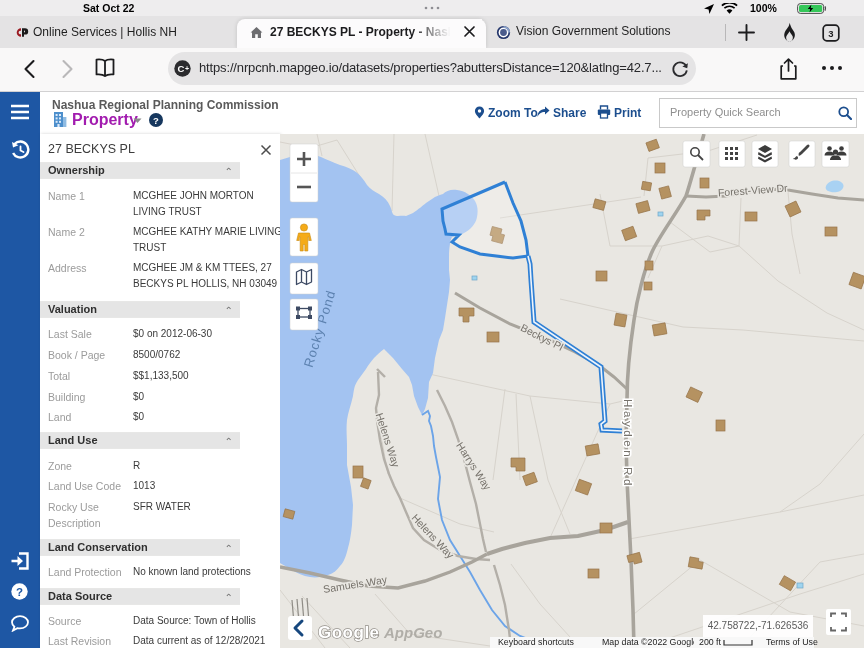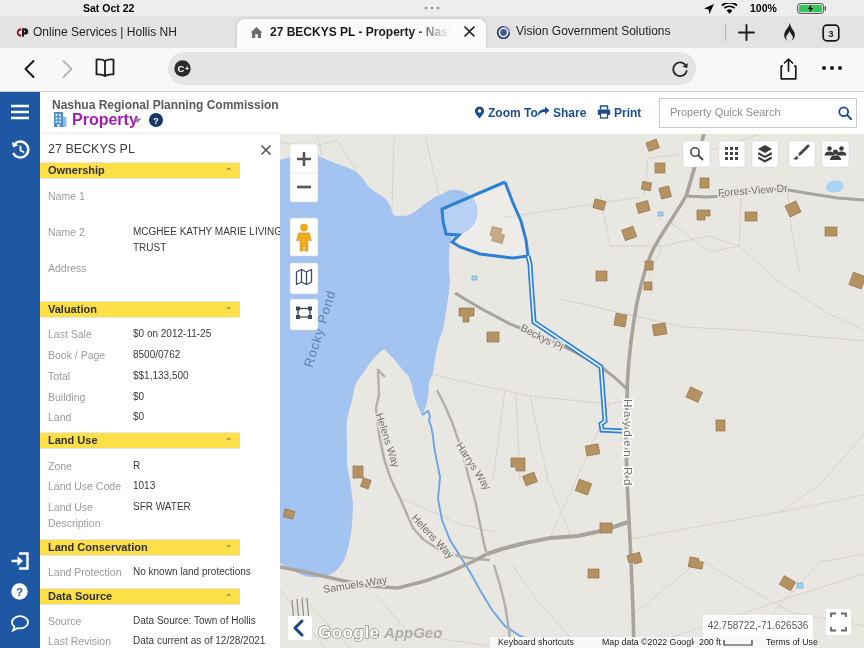--- a/index.html
+++ b/index.html
@@ -22,21 +22,21 @@
 
 #sidebar{left:0;top:92px;width:40px;height:556px;background:#1e57a4;}
 #appheader{left:40px;top:92px;width:824px;height:42px;background:#fff;}
 #brand1{left:12px;top:6px;font-size:12px;color:#5a5a5a;font-weight:bold;}
 #brand2{left:32px;top:19px;font-size:16px;font-weight:bold;color:#a21caf;}
 .hlink{font-size:12px;font-weight:bold;color:#1c4e8e;text-align:right;}
 #qsearch{left:619px;top:6px;width:196px;height:28px;border:1px solid #c9c9c9;background:#fff;}
 #qsearch span{position:absolute;left:10px;top:7px;font-size:11px;color:#8f8f8f;}
 
 #panel{left:40px;top:134px;width:240px;height:514px;background:#fff;overflow:hidden;box-shadow:1px 0 3px rgba(0,0,0,0.18);}
-.sect{position:absolute;left:0px;width:200px;height:15px;background:#fde047;border-top:1px solid #e7e7e6;border-bottom:1px solid #e7e7e6;text-align:right;}
+.sect{position:absolute;left:0px;width:200px;height:15px;background:#e5e5e5;border-top:1px solid #e7e7e6;border-bottom:1px solid #e7e7e6;text-align:right;}
 .sect b{position:absolute;left:8px;top:1px;font-size:11px;color:#2f2f2f;}
 .sect i{position:absolute;right:7px;top:3px;font-style:normal;color:#6f6f6f;font-size:10px;}
 .lbl{position:absolute;left:8px;font-size:10.5px;color:#9b9b9b;line-height:16px;}
 .val{position:absolute;left:93px;font-size:10px;color:#3a3a3a;line-height:16px;white-space:nowrap;}
 </style>
 </head>
 <body>
 
 <div id="statusbar" class="abs">
   <span class="abs time">10:41 AM</span>
@@ -110,20 +110,21 @@
     </svg>
   <svg class="abs" style="left:94px;top:10px" width="22" height="20" viewBox="0 0 22 20">
       <path d="M11 3 C9 1.4 6.5 1.2 2.5 1.6 L2.5 16.4 C6.5 16 9 16.4 11 18 C13 16.4 15.5 16 19.5 16.4 L19.5 1.6 C15.5 1.2 13 1.4 11 3 Z M11 3 L11 18" fill="none" stroke="#1c1c1e" stroke-width="1.8" stroke-linejoin="round"></path>
     </svg>
   <div id="urlpill" class="abs"></div>
   <svg class="abs" style="left:174px;top:12px" width="17" height="17" viewBox="0 0 17 17">
       <circle cx="8.5" cy="8.5" r="8.2" fill="#2b2b2e"></circle>
       <text x="7" y="12" font-size="9.5" font-weight="bold" fill="#fff" text-anchor="middle" font-family="Liberation Sans">C</text>
       <text x="13" y="10.5" font-size="7" font-weight="bold" fill="#fff" text-anchor="middle" font-family="Liberation Sans">+</text>
     </svg>
+  <span id="urltxt" class="abs">https://nrpcnh.mapgeo.io/datasets/properties?abuttersDistance=120&amp;latlng=42.7...</span>
   <svg class="abs" style="left:670px;top:11px" width="20" height="20" viewBox="0 0 20 20">
       <path d="M16.5 8 a6.8 6.8 0 1 0 0.3 3.4" fill="none" stroke="#2b2b2e" stroke-width="1.8"></path>
       <path d="M17.9 4.2 L17.2 9.3 L12.4 7.4 Z" fill="#2b2b2e"></path>
     </svg>
   <svg class="abs" style="left:780px;top:10px" width="17" height="22" viewBox="0 0 17 22">
       <path d="M3 8 L1.2 8 L1.2 20.8 L15.8 20.8 L15.8 8 L14 8" fill="none" stroke="#1c1c1e" stroke-width="1.7" stroke-linejoin="round"></path>
       <path d="M8.5 1.5 L8.5 13 M4.5 5 L8.5 1.2 L12.5 5" fill="none" stroke="#1c1c1e" stroke-width="1.7" stroke-linecap="round" stroke-linejoin="round"></path>
     </svg>
   <svg class="abs" style="left:821px;top:17px" width="22" height="6" viewBox="0 0 22 6">
       <circle cx="3" cy="3" r="2" fill="#1c1c1e"></circle>
@@ -204,46 +205,48 @@
 <div id="panel" class="abs">
   <span class="abs" style="left:8px;top:8px;font-size:12.5px;color:#3d3d3d">27 BECKYS PL</span>
   <svg class="abs" style="left:220px;top:10px" width="12" height="12" viewBox="0 0 12 12">
       <path d="M1.5 1.5 L10.5 10.5 M10.5 1.5 L1.5 10.5" stroke="#4d4d4d" stroke-width="1.5"></path>
     </svg>
   <div class="sect" style="top:28px">
       <b>Ownership</b>
       <i>⌃</i>
     </div>
   <div class="lbl" style="top:54px">Name 1</div>
+  <div class="val" style="top:54px">MCGHEE JOHN MORTON<br>LIVING TRUST</div>
   <div class="lbl" style="top:90px">Name 2</div>
   <div class="val" style="top:90px">MCGHEE KATHY MARIE LIVING<br>TRUST</div>
   <div class="lbl" style="top:126px">Address</div>
+  <div class="val" style="top:126px;white-space:nowrap">MCGHEE JM &amp; KM TTEES, 27<br>BECKYS PL HOLLIS, NH 03049</div>
   <div class="sect" style="top:167px">
       <b>Valuation</b>
       <i>⌃</i>
     </div>
   <div class="lbl" style="top:192px">Last Sale</div>
-    <div class="val" style="top:192px">$0 on 2012-11-25</div>
+    <div class="val" style="top:192px">$0 on 2012-06-30</div>
   <div class="lbl" style="top:213px">Book / Page</div>
     <div class="val" style="top:213px">8500/0762</div>
   <div class="lbl" style="top:234px">Total</div>
     <div class="val" style="top:234px">$$1,133,500</div>
   <div class="lbl" style="top:255px">Building</div>
     <div class="val" style="top:255px">$0</div>
   <div class="lbl" style="top:275px">Land</div>
     <div class="val" style="top:275px">$0</div>
   <div class="sect" style="top:298px">
       <b>Land Use</b>
       <i>⌃</i>
     </div>
   <div class="lbl" style="top:324px">Zone</div>
     <div class="val" style="top:324px">R</div>
   <div class="lbl" style="top:344px">Land Use Code</div>
     <div class="val" style="top:344px">1013</div>
-  <div class="lbl" style="top:365px;width:80px">Land Use Description</div>
+  <div class="lbl" style="top:365px;width:80px">Rocky Use Description</div>
     <div class="val" style="top:365px">SFR WATER</div>
   <div class="sect" style="top:405px">
       <b>Land Conservation</b>
       <i>⌃</i>
     </div>
   <div class="lbl" style="top:430px">Land Protection</div>
     <div class="val" style="top:430px;white-space:nowrap">No known land protections</div>
   <div class="sect" style="top:454px">
       <b>Data Source</b>
       <i>⌃</i>

